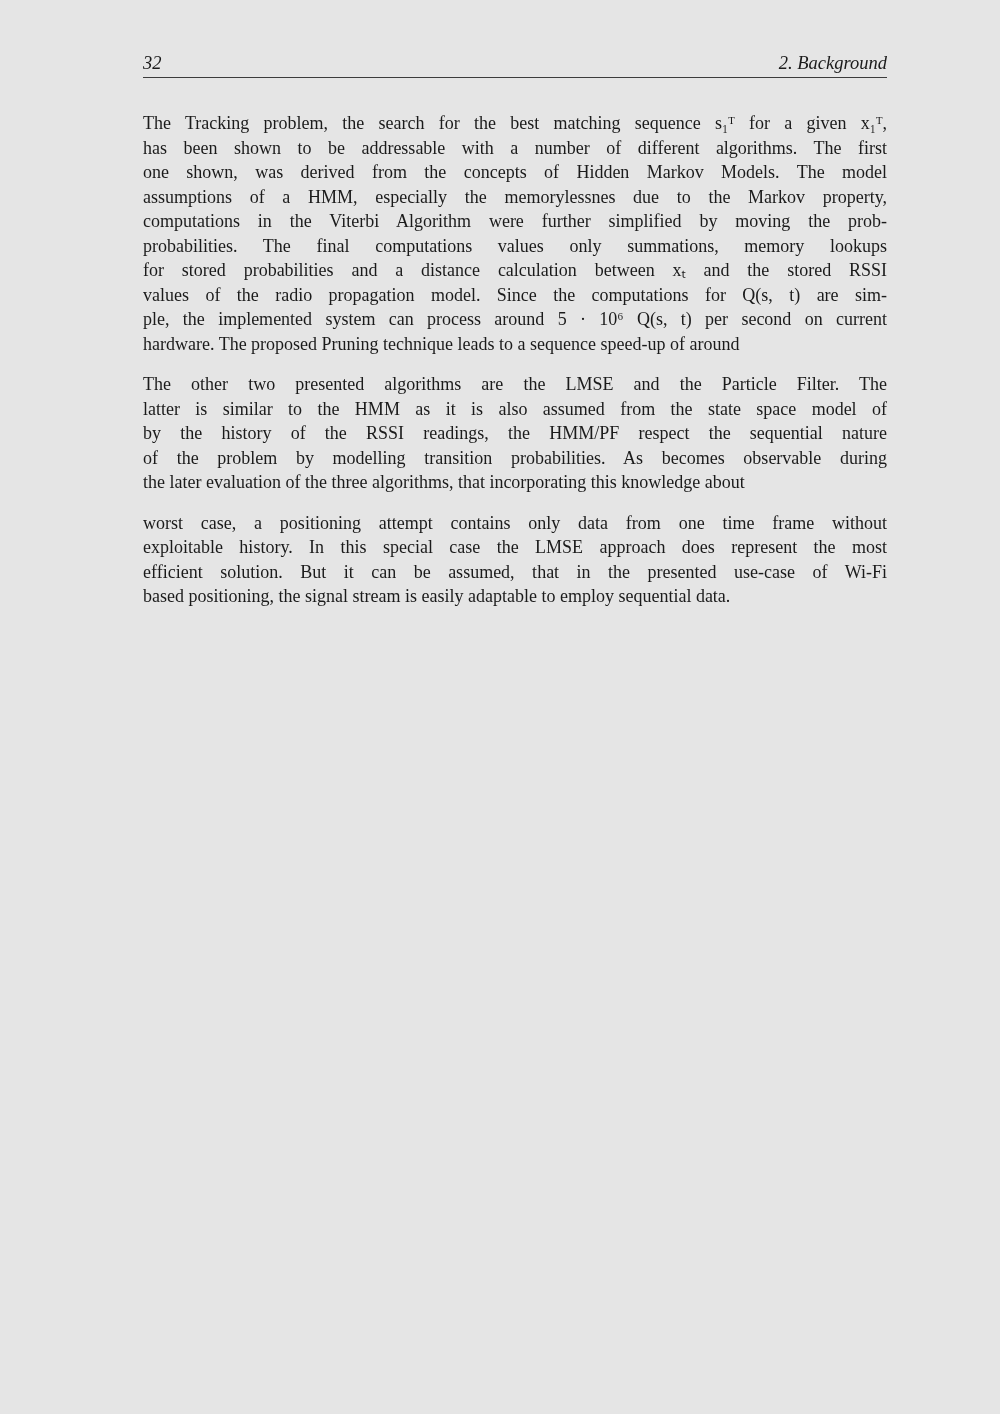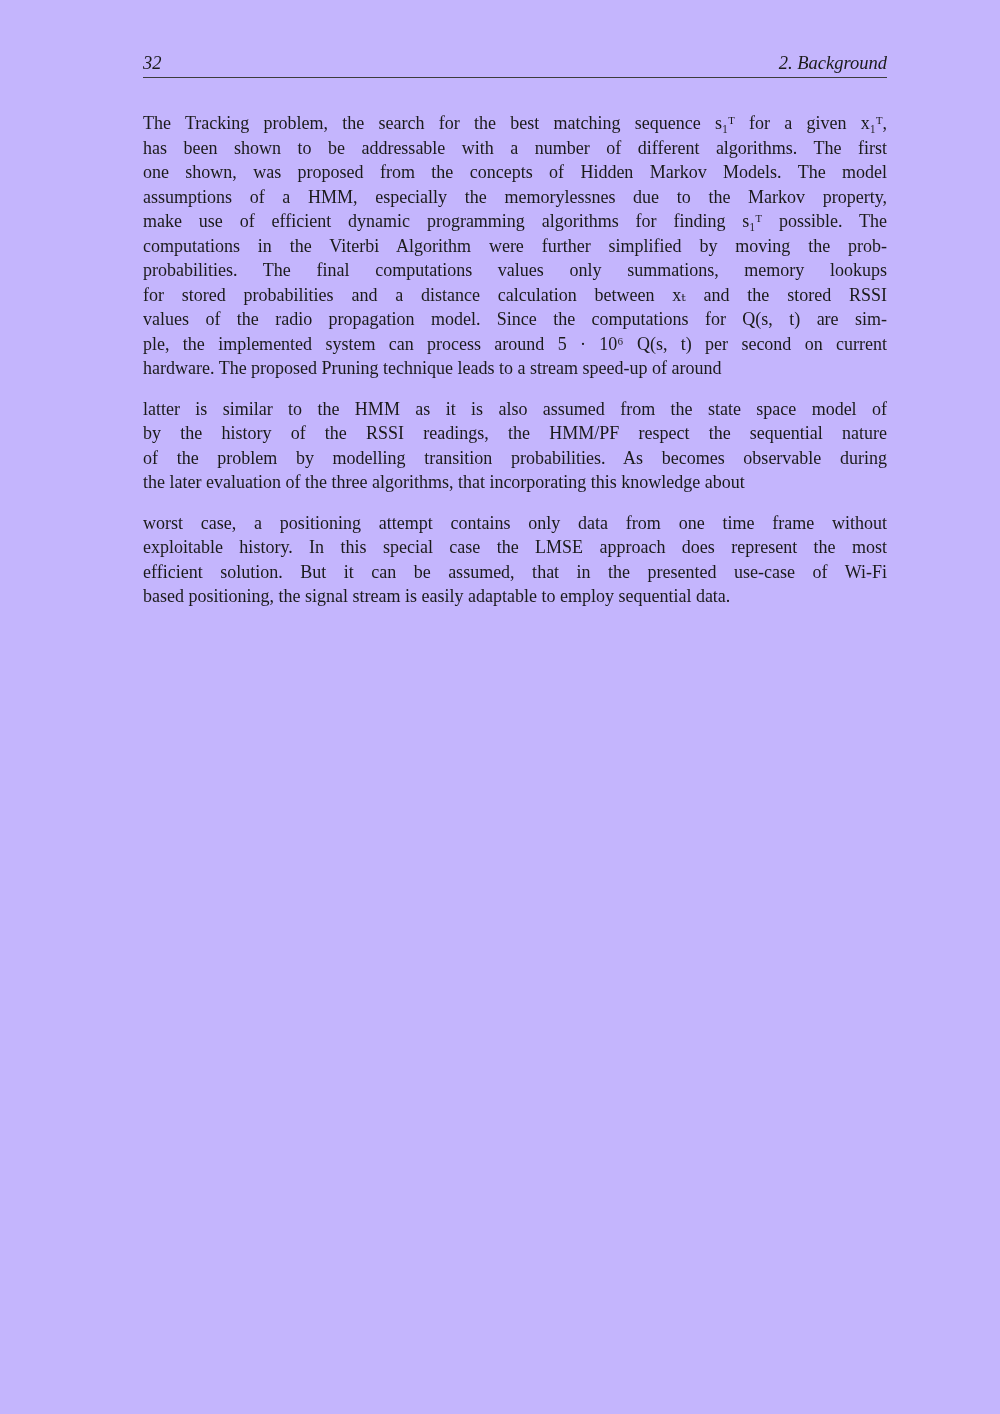--- a/index.html
+++ b/index.html
@@ -4,21 +4,21 @@
 <style>
   html, body {
     margin: 0;
     padding: 0;
     background: #ffffff;
   }
   .sheet {
     position: relative;
     width: 1000px;
     height: 1414px;
-    background: #c4b5fd;
+    background: #e5e5e5;
     overflow: hidden;
     font-family: "Liberation Serif", "DejaVu Serif", serif;
     color: #1b1b1b;
   }
   .content {
     position: absolute;
     left: 143px;
     top: 52px;
     width: 744px;
   }
@@ -32,20 +32,21 @@
     padding-bottom: 3px;
     border-bottom: 1px solid #3c3c3c;
   }
   .page-body {
     padding-top: 33px;
     font-size: 18px;
     line-height: 24.5px;
   }
   .para {
     margin: 0 0 16px 0;
+    font-family: Liberation Serif, serif;
   }
   .line {
     text-align: justify;
     text-align-last: justify;
   }
   .para .line:last-child {
     text-align-last: left;
   }
 </style>
 </head>
@@ -54,31 +55,31 @@
 <div class="sheet">
   <div class="content">
     <div class="page-header">
       <span>32</span>
       <span>2. Background</span>
     </div>
     <div class="page-body">
       <div class="para">
           <div class="line">The Tracking problem, the search for the best matching sequence s₁ᵀ for a given x₁ᵀ,</div>
           <div class="line">has been shown to be addressable with a number of different algorithms. The first</div>
-          <div class="line">one shown, was proposed from the concepts of Hidden Markov Models. The model</div>
+          <div class="line">one shown, was derived from the concepts of Hidden Markov Models. The model</div>
           <div class="line">assumptions of a HMM, especially the memorylessnes due to the Markov property,</div>
-          <div class="line">make use of efficient dynamic programming algorithms for finding s₁ᵀ possible. The</div>
           <div class="line">computations in the Viterbi Algorithm were further simplified by moving the prob-</div>
           <div class="line">probabilities. The final computations values only summations, memory lookups</div>
           <div class="line">for stored probabilities and a distance calculation between xₜ and the stored RSSI</div>
           <div class="line">values of the radio propagation model. Since the computations for Q(s, t) are sim-</div>
           <div class="line">ple, the implemented system can process around 5 · 10⁶ Q(s, t) per second on current</div>
-          <div class="line">hardware. The proposed Pruning technique leads to a stream speed-up of around</div>
+          <div class="line">hardware. The proposed Pruning technique leads to a sequence speed-up of around</div>
         </div>
       <div class="para">
+          <div class="line">The other two presented algorithms are the LMSE and the Particle Filter. The</div>
           <div class="line">latter is similar to the HMM as it is also assumed from the state space model of</div>
           <div class="line">by the history of the RSSI readings, the HMM/PF respect the sequential nature</div>
           <div class="line">of the problem by modelling transition probabilities. As becomes observable during</div>
           <div class="line">the later evaluation of the three algorithms, that incorporating this knowledge about</div>
         </div>
       <div class="para">
           <div class="line">worst case, a positioning attempt contains only data from one time frame without</div>
           <div class="line">exploitable history. In this special case the LMSE approach does represent the most</div>
           <div class="line">efficient solution. But it can be assumed, that in the presented use-case of Wi-Fi</div>
           <div class="line">based positioning, the signal stream is easily adaptable to employ sequential data.</div>

